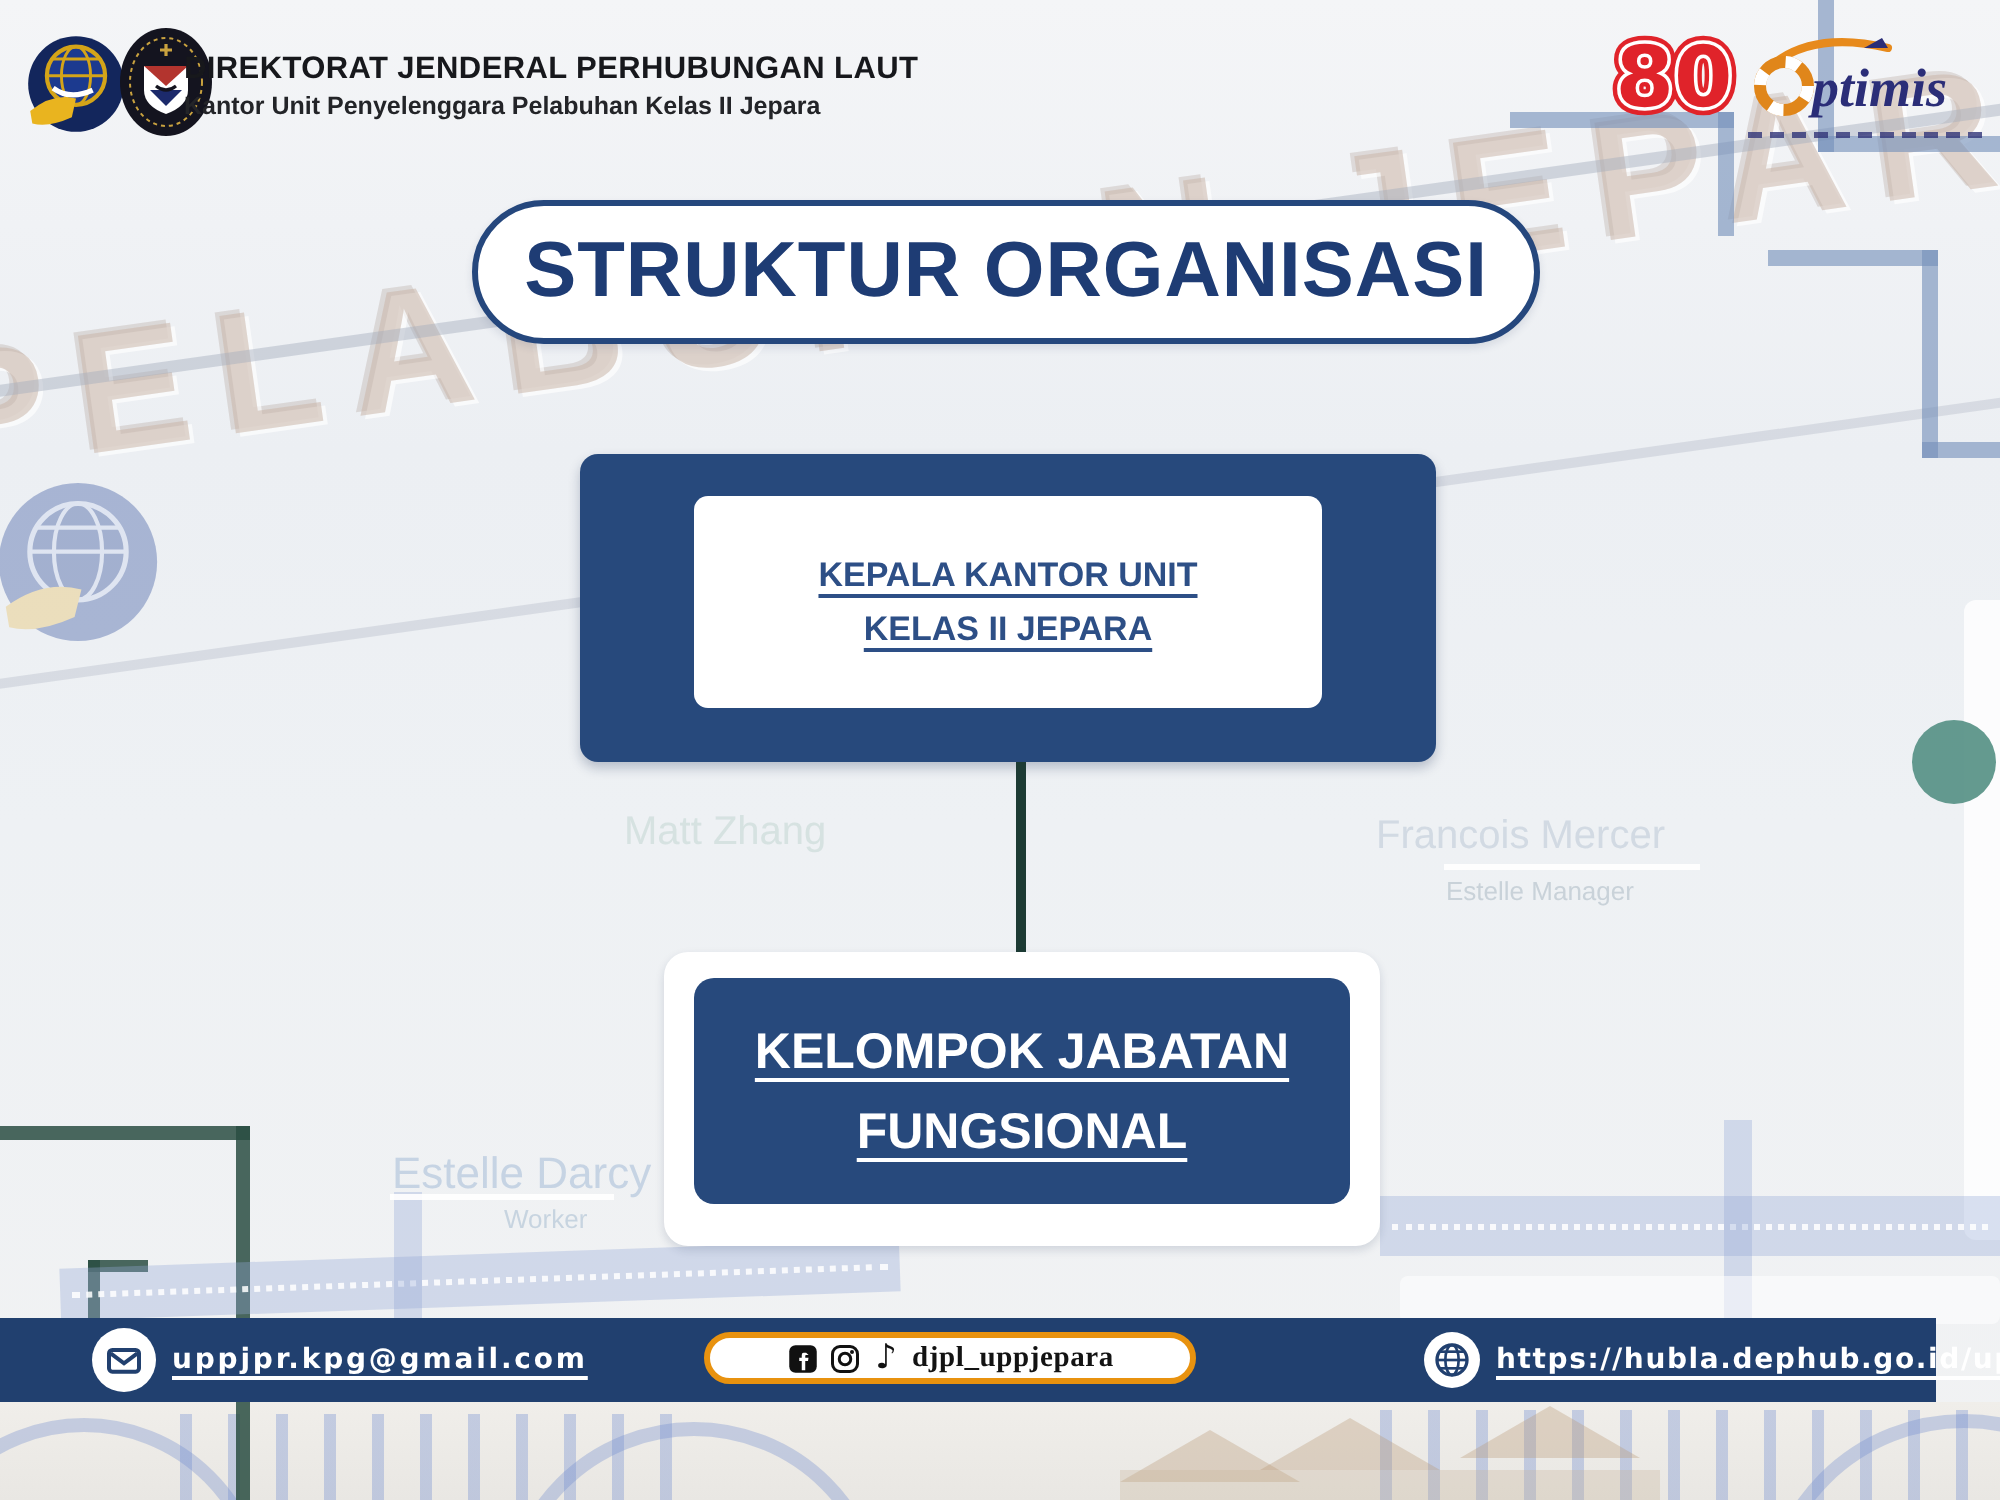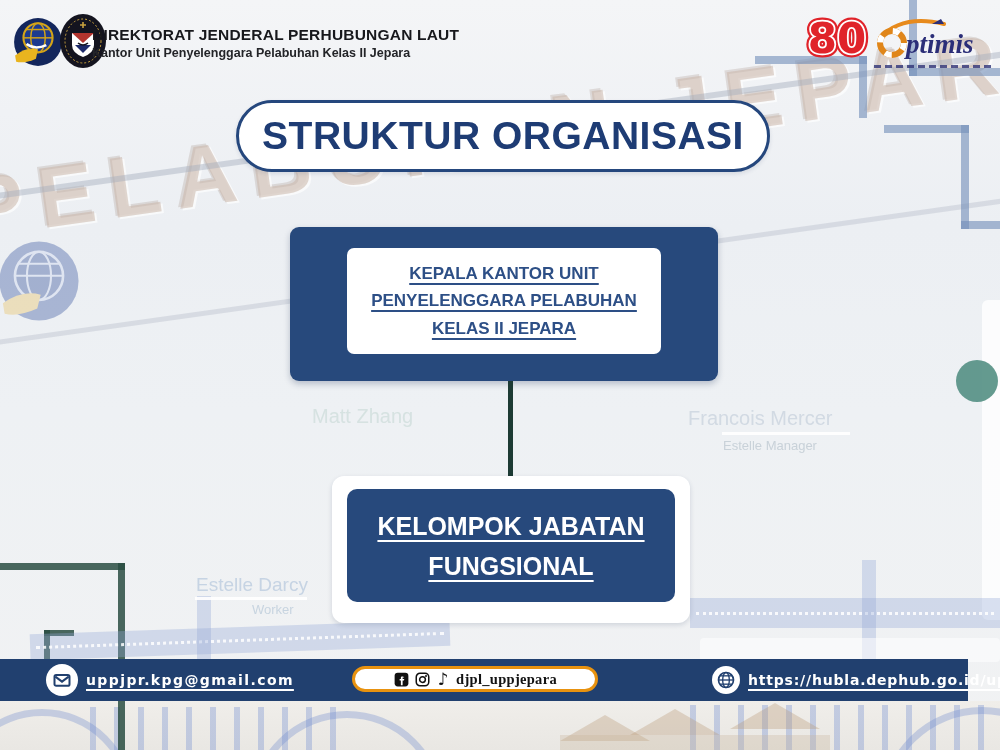--- a/index.html
+++ b/index.html
@@ -163,28 +163,27 @@
   </div>
 
   <div class="abs title-pill">
     <span>STRUKTUR ORGANISASI</span>
   </div>
 
   <div class="abs wm-name" style="left:312px;top:405px">Matt Zhang</div>
   <div class="abs wm-name bluish" style="left:688px;top:407px">Francois Mercer</div>
   <div class="abs wm-line" style="left:722px;top:432px;width:128px"></div>
   <div class="abs wm-role" style="left:723px;top:438px">Estelle Manager</div>
-  <div class="abs wm-name wm-faint" style="left:196px;top:574px;font-size:19px">Estelle Darcy</div>
+  <div class="abs wm-name wm-faint" style="left:196px;top:574px;font-size:22px">Estelle Darcy</div>
   <div class="abs wm-line" style="left:195px;top:597px;width:112px"></div>
   <div class="abs wm-role wm-faint-role" style="left:252px;top:602px">Worker</div>
 
   <div class="abs rootbox">
     <div class="inner">
       <div>KEPALA KANTOR UNIT</div>
-      <div>PENYELENGGARA PELABUHAN</div>
       <div>KELAS II JEPARA</div>
     </div>
   </div>
 
   <div class="abs connector"></div>
 
   <div class="abs childcard">
     <div class="childbox">
       <div>KELOMPOK JABATAN</div>
       <div>FUNGSIONAL </div>

